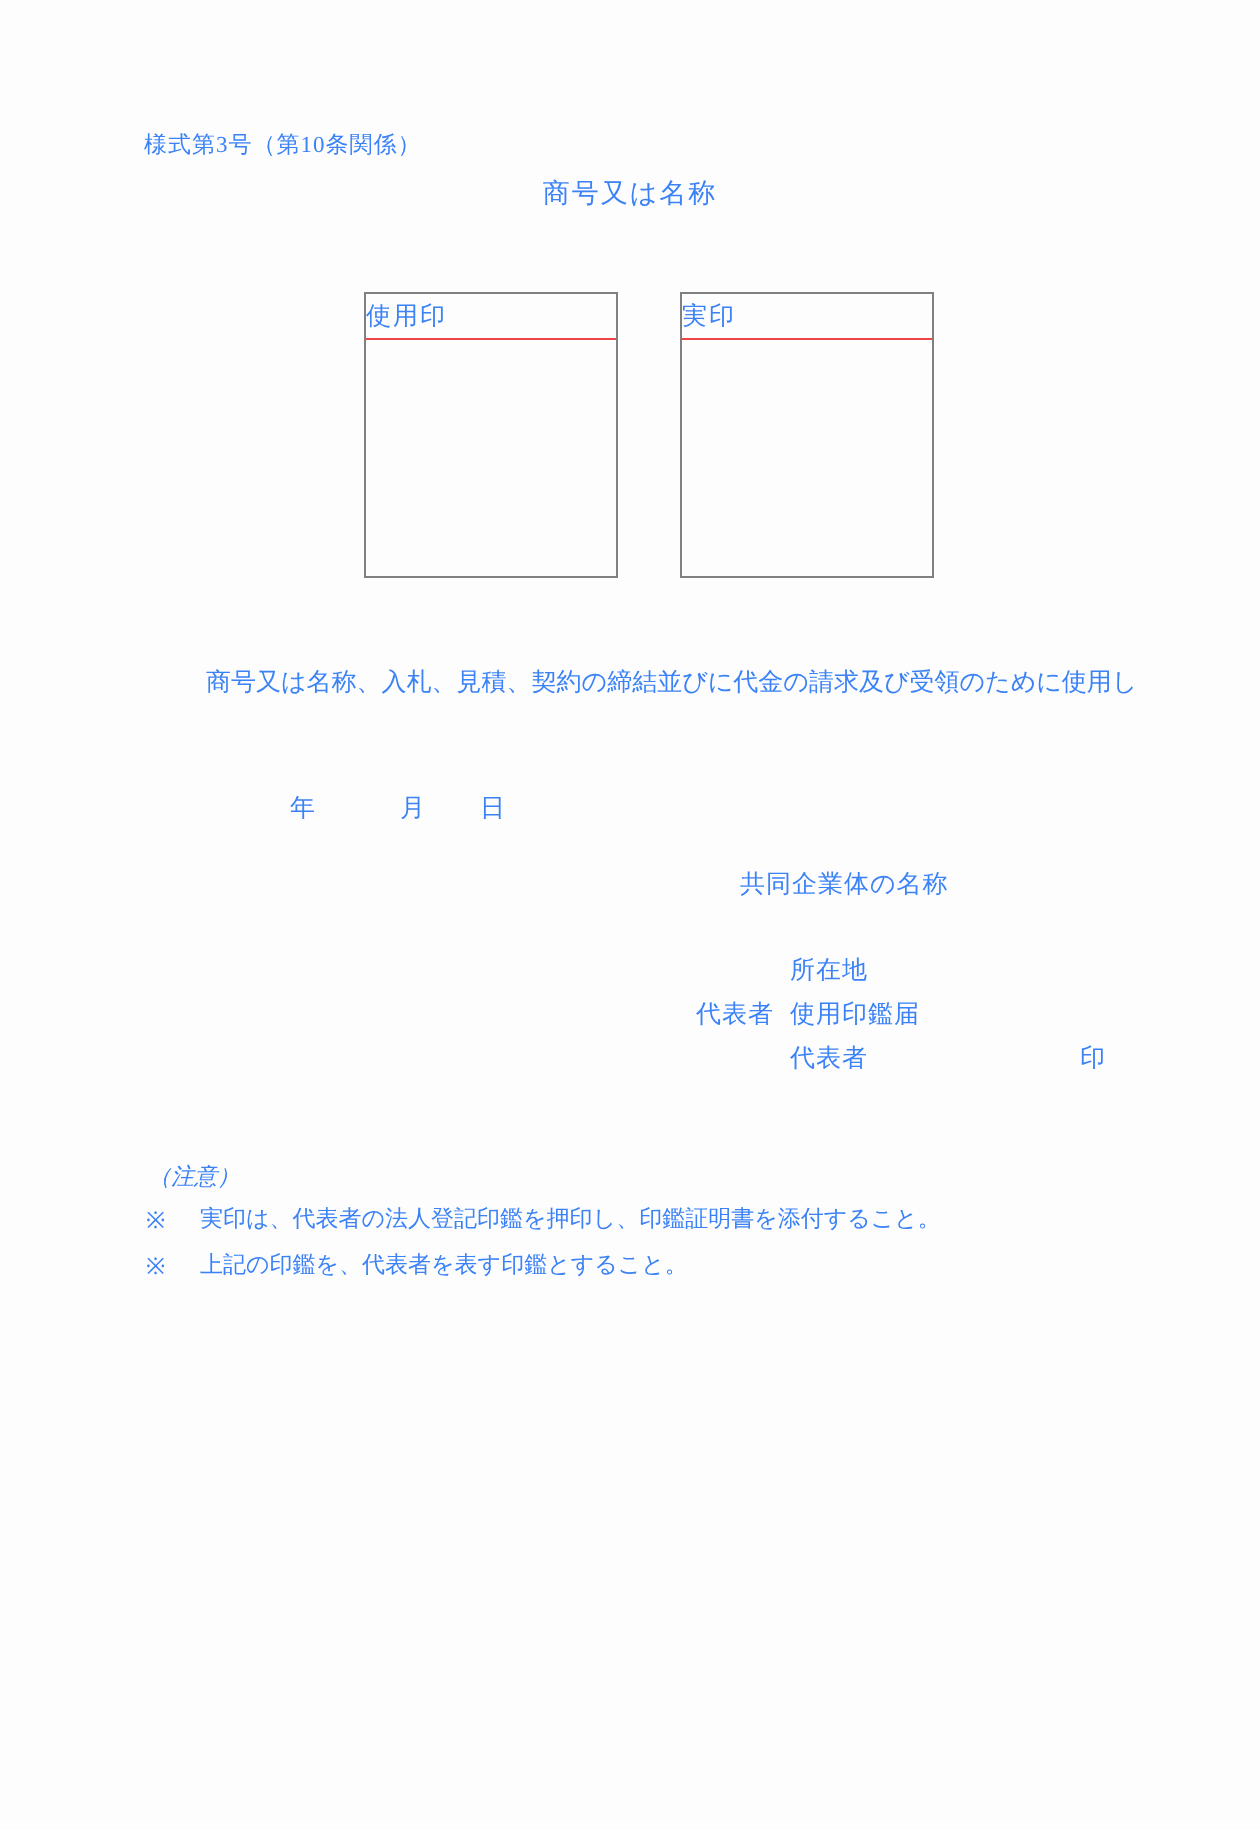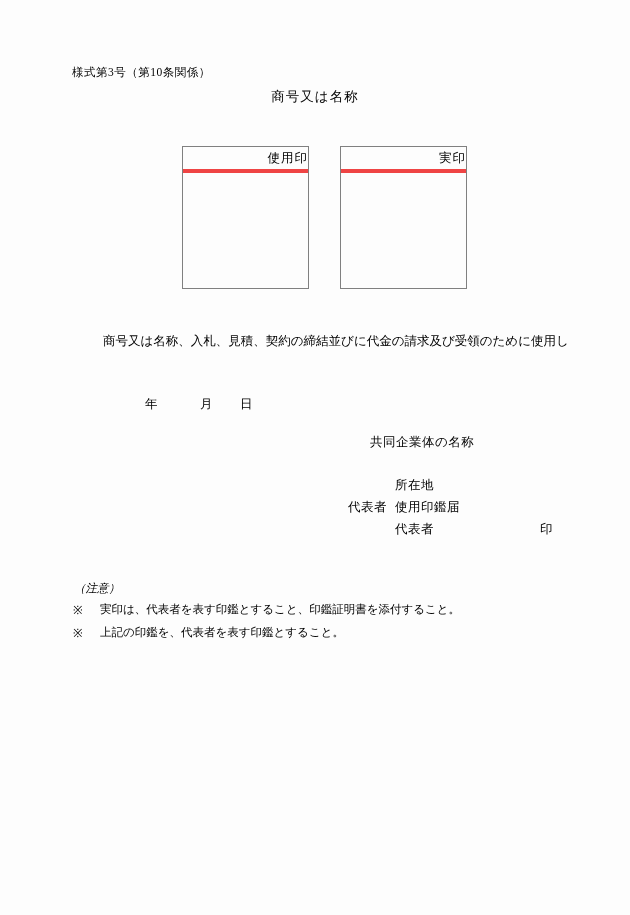--- a/index.html
+++ b/index.html
@@ -6,21 +6,21 @@
     margin: 0;
     padding: 0;
     background: #ffffff;
   }
   .page {
     position: relative;
     width: 630px;
     height: 915px;
     background: #fdfdfd;
     font-family: "Liberation Serif", "DejaVu Serif", serif;
-    color: #000000;
+    color: #3b82f6;
     overflow: hidden;
   }
   .abs { position: absolute; white-space: nowrap; }
 
   .form-number {
     left: 72px; top: 65px;
     font-size: 11.5px;
     letter-spacing: 0.5px;
   }
   .doc-title {
@@ -37,22 +37,22 @@
     height: 143px;
     border: 1px solid #808080;
     background: #fdfdfd;
     box-sizing: border-box;
   }
   .seal-box.left  { left: 182px; }
   .seal-box.right { left: 340px; }
   .seal-box .seal-header {
     height: 22px;
     line-height: 22px;
-    border-bottom: 4px solid #ef4444;
-    text-align: right;
+    border-bottom: 1px solid #ef4444;
+    text-align: left;
     font-size: 12.5px;
     letter-spacing: 1px;
   }
   .seal-box .seal-area { height: 119px; }
 
   .body-line { font-size: 12.5px; letter-spacing: 0; }
   .body-line1 { left: 103px; top: 333px; }
   .body-line2 { left: 88px;  top: 355px; }
 
   .date-unit { top: 396px; font-size: 12.5px; }
@@ -102,18 +102,18 @@
   <div class="abs signer jv-name">共同企業体の名称</div>
   <div class="abs signer address">所在地</div>
   <div class="abs signer rep-label">代表者</div>
   <div class="abs signer company-label">使用印鑑届</div>
   <div class="abs signer rep2-label">代表者</div>
   <div class="abs signer seal-mark">印</div>
 
   <div class="abs notes-heading">（注意）</div>
 
   <div class="abs note-marker note-row-1">※</div>
-  <div class="abs note-text note-row-1">実印は、代表者を表す印鑑とすること、印鑑証明書を添付すること。</div>
+  <div class="abs note-text note-row-1">実印は、代表者の法人登記印鑑を押印し、印鑑証明書を添付すること。</div>
 
   <div class="abs note-marker note-row-2">※</div>
   <div class="abs note-text note-row-2">上記の印鑑を、代表者を表す印鑑とすること。</div>
 
 </div>
 
 </body></html>

